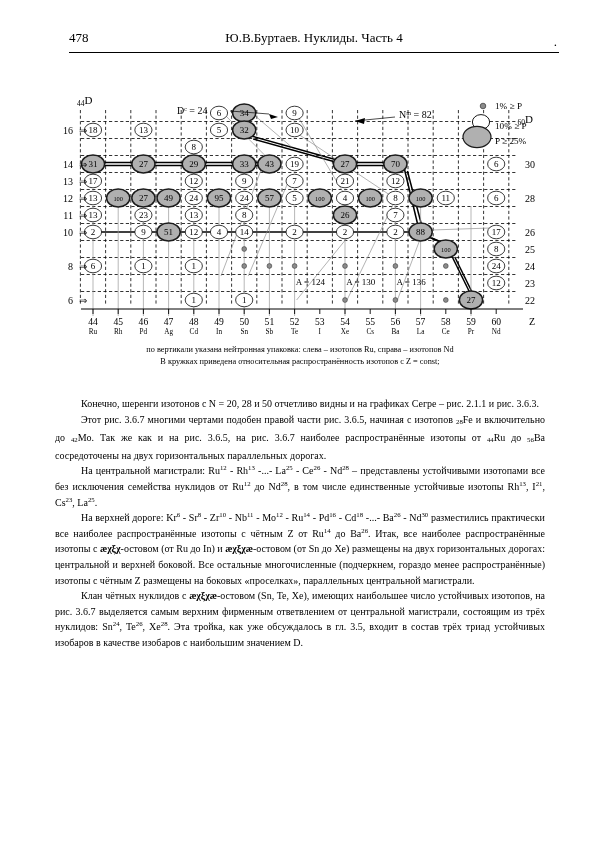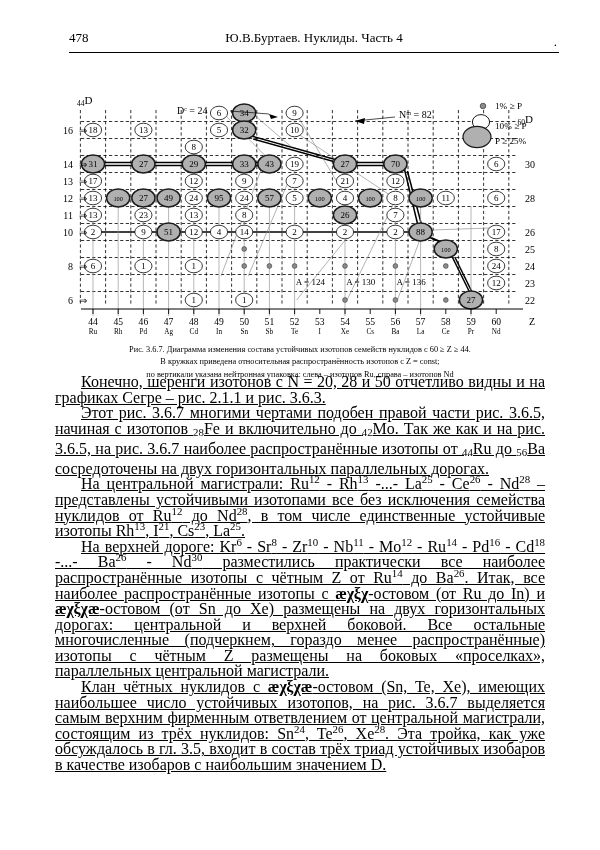--- a/index.html
+++ b/index.html
@@ -59,26 +59,25 @@
     left: 60px; top: 344px;
     width: 480px;
     text-align: center;
     font-size: 8.3px;
     line-height: 12.4px;
   }
 
   
   .body-text {
     position: absolute;
-    left: 55px; top: 374px;
+    left: 55px; top: 396px;
     width: 490px;
-    font-size: 16px;
+    font-size: 10px;
     line-height: 15.6px;
     text-align: justify;
-    text-decoration: underline;
   }
   .body-text p {
     margin: 0 0 0 0;
     text-indent: 26px;
   }
   sub, sup { font-size: 0.68em; line-height: 0; }
   .presub { font-size: 0.68em; vertical-align: -0.22em; }
   .bsym { font-weight: bold; }
 </style>
 </head>
@@ -547,23 +546,22 @@
           <text x="440" y="17.4" font-family="&quot;Liberation Serif&quot;, serif" font-size="9.2" fill="#000">1% ≥ P</text>
           <ellipse cx="426" cy="30" rx="8.6" ry="7.4" fill="#ffffff" stroke="#1a1a1a" stroke-width="1"></ellipse>
           <text x="440" y="37" font-family="&quot;Liberation Serif&quot;, serif" font-size="9.2" fill="#000">10% ≥ P</text>
           <ellipse cx="422" cy="45" rx="14" ry="10.6" fill="#b0b0b0" stroke="#1a1a1a" stroke-width="1.2"></ellipse>
           <text x="440" y="52" font-family="&quot;Liberation Serif&quot;, serif" font-size="9.2" fill="#000">P ≥ 25%</text>
         </g>
     </svg>
   </div>
 
   <div class="caption">
-    <div>Рис. 3.6.7. Диаграмма изменения состава устойчивых изотопов семейств нуклидов с 60 ≥ Z ≥ 44.</div>
+    <div>по вертикали указана нейтронная упаковка: слева – изотопов Ru, справа – изотопов Nd</div>
     <div>В кружках приведена относительная распространённость изотопов с Z = const;</div>
-    <div>по вертикали указана нейтронная упаковка: слева – изотопов Ru, справа – изотопов Nd</div>
   </div>
 
   <div class="body-text">
 
     <p><span>Конечно, шеренги изотонов с N = 20, 28 и 50 отчетливо видны и на графиках Сегре – рис. 2.1.1 и рис. 3.6.3.</span></p>
 
 
     <p><span>Этот рис. 3.6.7 многими чертами подобен правой части рис. 3.6.5, начиная с изотопов </span><span class="presub">28</span><span>Fe и включительно до </span><span class="presub">42</span><span>Mo. Так же как и на рис. 3.6.5, на рис. 3.6.7 наиболее распространённые изотопы от </span><span class="presub">44</span><span>Ru до </span><span class="presub">56</span><span>Ba сосредоточены на двух горизонтальных параллельных дорогах.</span></p>
 
     <p><span>На центральной магистрали:  Ru</span><sup>12</sup><span> - Rh</span><sup>13</sup><span> -...- La</span><sup>25</sup><span> - Ce</span><sup>26</sup><span> - Nd</span><sup>28</sup><span> – представлены устойчивыми изотопами все без исключения семейства нуклидов от Ru</span><sup>12</sup><span> до Nd</span><sup>28</sup><span>, в том числе единственные устойчивые изотопы Rh</span><sup>13</sup><span>, I</span><sup>21</sup><span>, Cs</span><sup>23</sup><span>, La</span><sup>25</sup><span>.</span></p>

